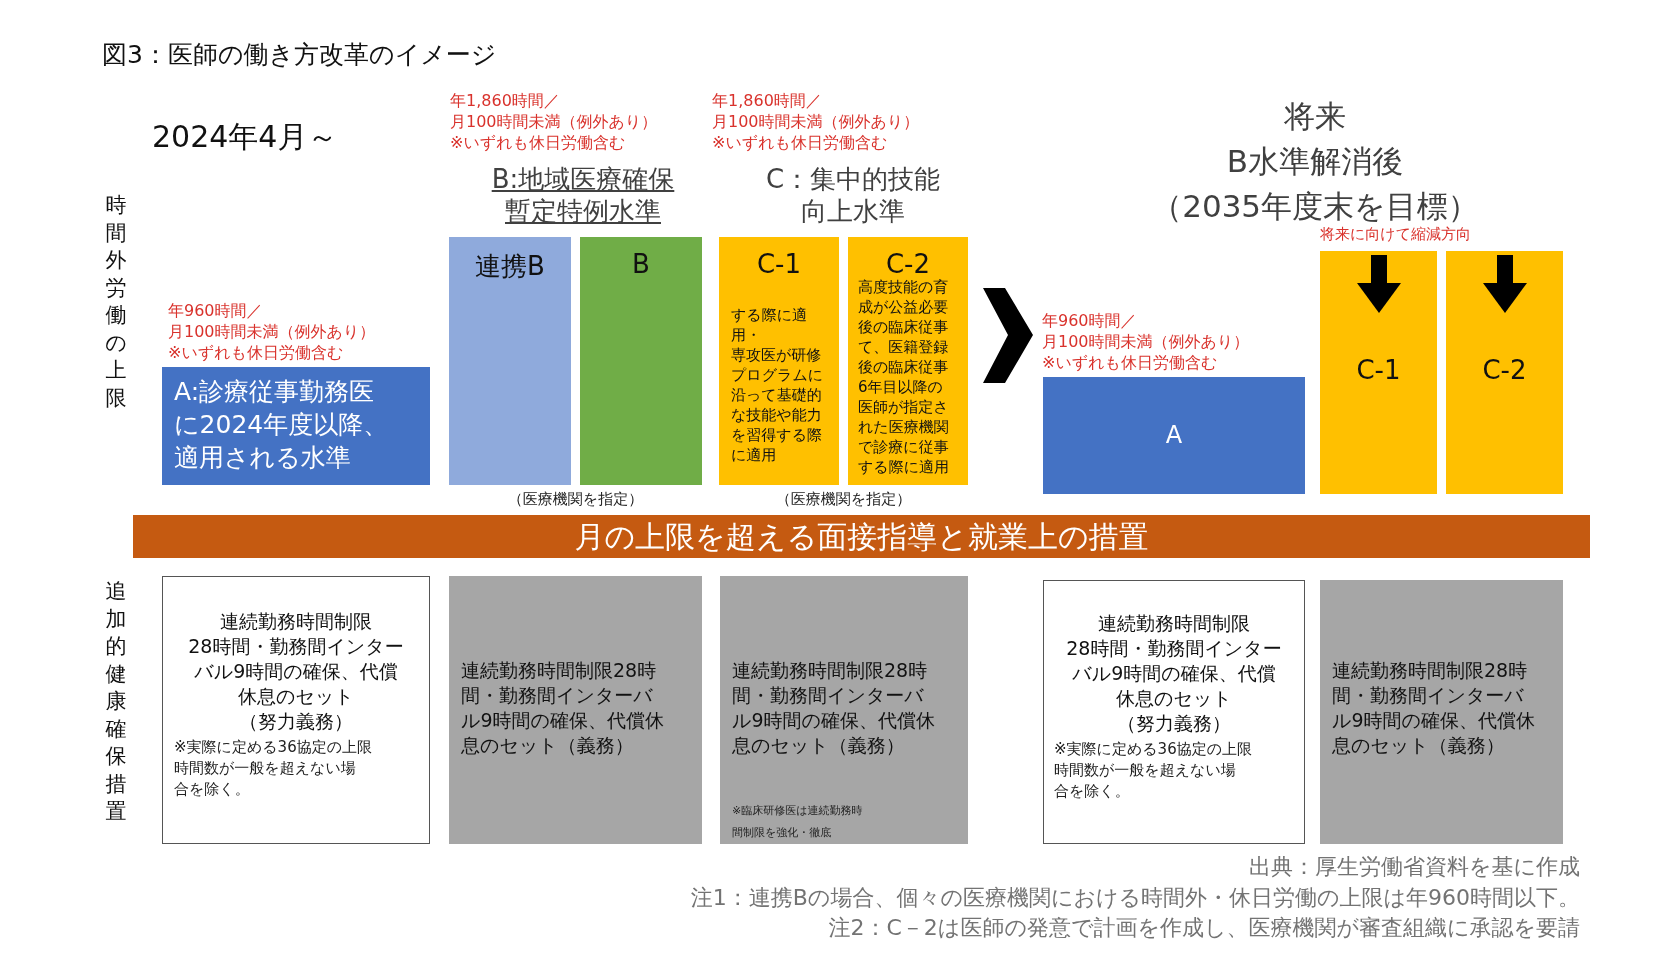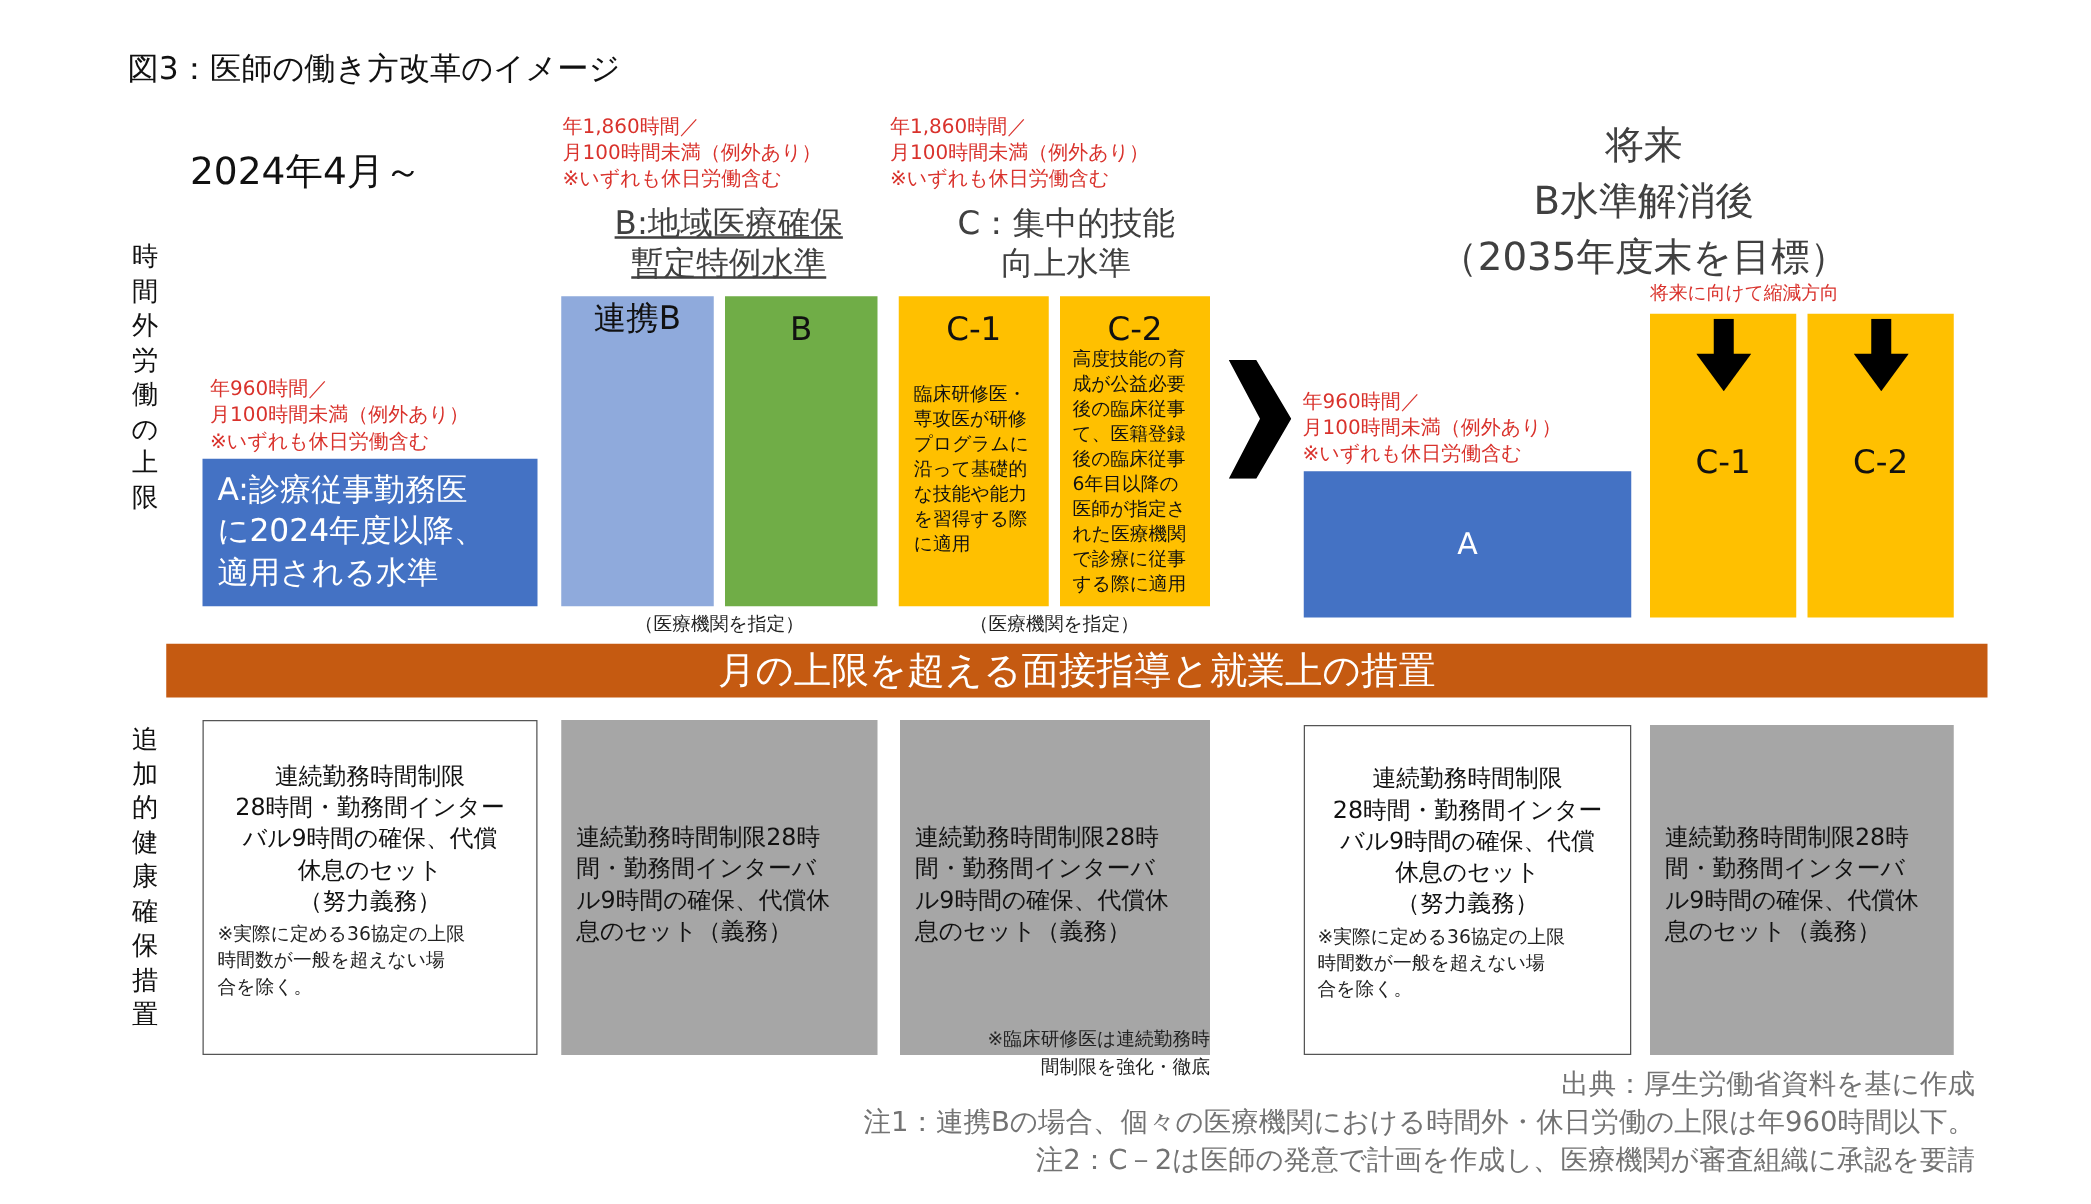--- a/index.html
+++ b/index.html
@@ -93,29 +93,29 @@
   <div>（2035年度末を目標）</div>
 </div>
 <div class="abs red" style="left:1320px; top:224px; width:260px; font-size:15px;">将来に向けて縮減方向</div>
 
 <div class="abs box blue" style="left:162px; top:367px; width:268px; height:118px; padding:8px 0 0 12px; font-size:25px; line-height:33px;">
   <div>A:診療従事勤務医</div>
   <div>に2024年度以降、</div>
   <div>適用される水準</div>
 </div>
 <div class="abs box lblue" style="left:449px; top:237px; width:122px; height:248px;">
-  <div class="boxtitle" style="margin-top:0;">連携B</div>
+  <div class="boxtitle" style="margin-top:12px;">連携B</div>
 </div>
 <div class="abs box green" style="left:580px; top:237px; width:122px; height:248px;">
   <div class="boxtitle" style="margin-top:12px;">B</div>
 </div>
 <div class="abs box yellow" style="left:719px; top:237px; width:120px; height:248px; padding:0 6px;">
   <div class="boxtitle" style="margin-top:12px;">C-1</div>
   <div class="ytext" style="margin-top:26px; padding-left:6px;">
-    <div>臨床研修医・</div>
+    <div>する際に適用・</div>
     <div>専攻医が研修</div>
     <div>プログラムに</div>
     <div>沿って基礎的</div>
     <div>な技能や能力</div>
     <div>を習得する際</div>
     <div>に適用</div>
   </div>
 </div>
 <div class="abs box yellow" style="left:848px; top:237px; width:120px; height:248px; padding:0 6px;">
   <div class="boxtitle" style="margin-top:12px;">C-2</div>
@@ -184,21 +184,21 @@
   </div>
 </div>
 
 <div class="abs box gray" style="left:720px; top:576px; width:248px; height:268px; padding:82px 0 0 12px;">
   <div class="hbox">
     <div>連続勤務時間制限28時</div>
     <div>間・勤務間インターバ</div>
     <div>ル9時間の確保、代償休</div>
     <div>息のセット（義務）</div>
   </div>
-  <div style="font-size:15px; line-height:22px; margin-top:62px;text-align:right;">
+  <div style="font-size:11px; line-height:22px; margin-top:42px;">
     <div>※臨床研修医は連続勤務時</div>
     <div>間制限を強化・徹底</div>
   </div>
 </div>
 
 <div class="abs box wbox" style="left:1043px; top:580px; width:262px; height:264px; padding-top:30px;">
   <div class="hbox" style="text-align:center;">
     <div>連続勤務時間制限</div>
     <div>28時間・勤務間インター</div>
     <div>バル9時間の確保、代償</div>

